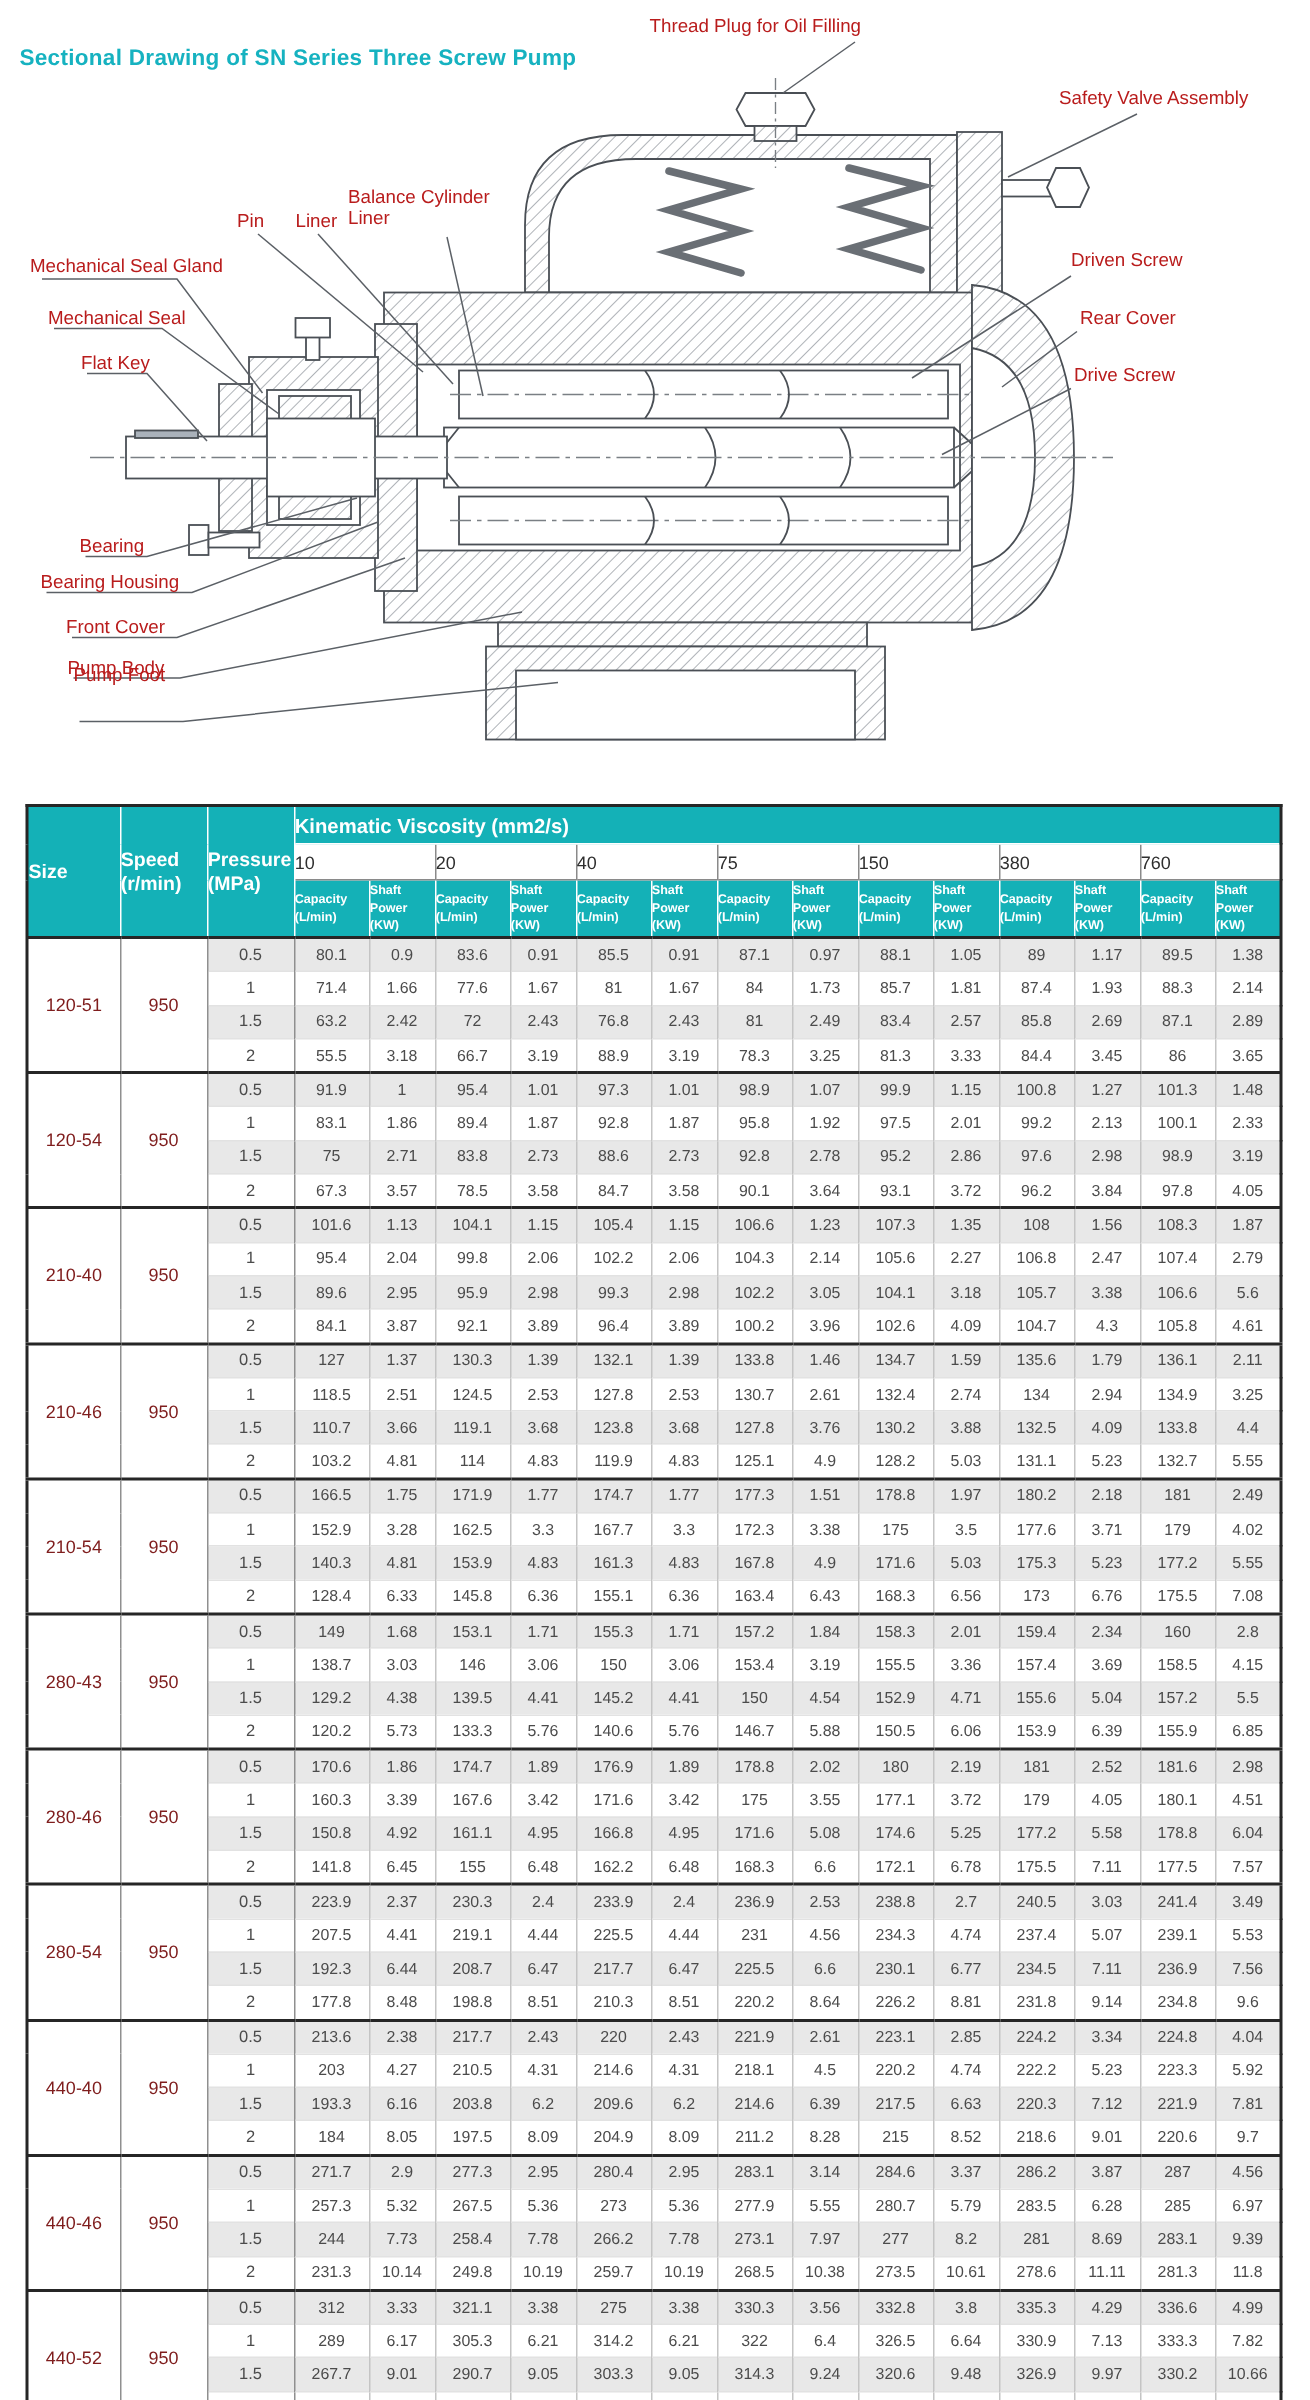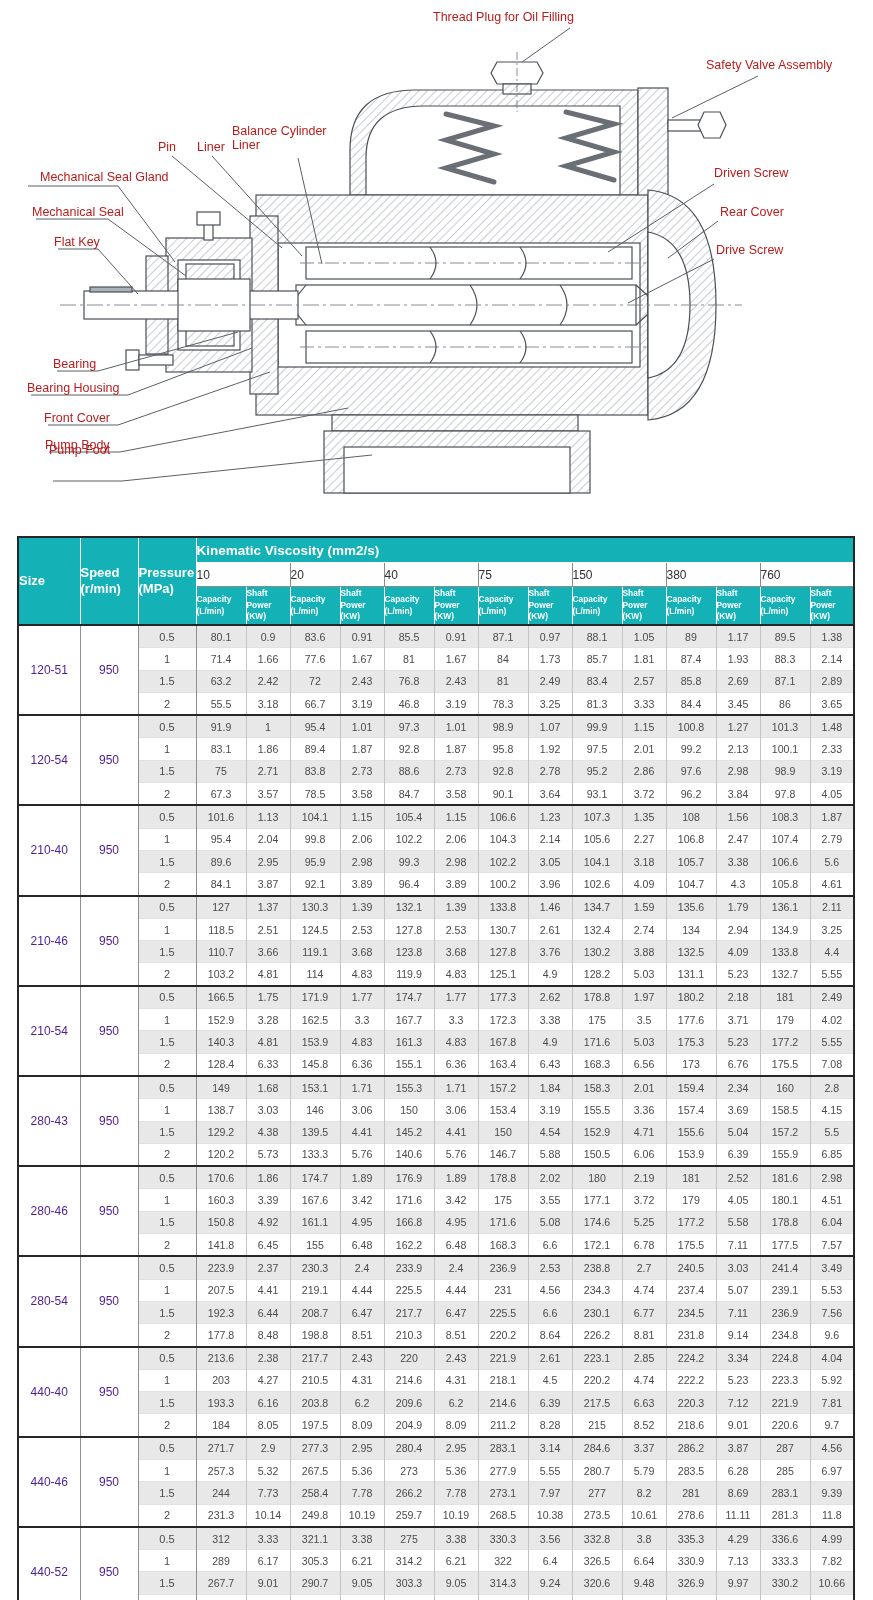--- a/index.html
+++ b/index.html
@@ -37,30 +37,31 @@
     background:#fff;color:#2f2f2f;font-weight:normal;font-size:12px;
     border:1px solid #8a8a8a;height:23px;
   }
   .th-sub{font-size:8.4px;font-weight:bold;line-height:1.35;height:37px;}
   tbody td{
     text-align:center;font-size:10.6px;color:#4b4b4b;height:21.3px;padding:0;
     border-right:1px solid #c4c4c4;border-top:1px solid #e2e2e2;background:#fff;
   }
   tbody tr.stripe td{background:var(--stripe);}
   tbody td.td-size,tbody td.td-speed{
-    background:#fff !important;font-size:12px;color:#4c1d95;
+    background:#fff !important;font-size:12px;color:#7f1d1d;
     border-right:1px solid #8f8f8f;
   }
   tbody td.td-press{font-size:11px;border-right:1px solid #8f8f8f;}
   tbody tr.grp td{border-top:2px solid #262626;}
 </style>
 </head>
 <body>
 
 <div class="drawing-area">
+  <div class="page-title">Sectional Drawing of SN Series Three Screw Pump</div>
 
   <svg class="sectional" width="873" height="520" viewBox="0 0 873 520">
     <defs>
       <pattern id="hatch" width="6" height="6" patternUnits="userSpaceOnUse" patternTransform="rotate(45)">
         <rect width="6" height="6" fill="#ffffff"></rect>
         <line x1="0" y1="0" x2="0" y2="6" stroke="#949aa1" stroke-width="1"></line>
       </pattern>
     </defs>
 
     <g stroke="#4a4f55" stroke-width="1.2" fill="none">
@@ -139,21 +140,21 @@
       <polyline points="53,481 122,481 372,455"></polyline>
     </g>
   </svg>
 
   <div class="dlabel" style="left:433px;top:11px">Thread Plug for Oil Filling</div>
   <div class="dlabel" style="left:706px;top:59px">Safety Valve Assembly</div>
   <div class="dlabel" style="left:158px;top:141px">Pin</div>
   <div class="dlabel" style="left:197px;top:141px">Liner</div>
   <div class="dlabel center" style="left:232px;top:125px;width:102px">Balance Cylinder
 Liner</div>
-  <div class="dlabel" style="left:40px;top:171px">Mechanical Seal Gland</div>
+  <div class="dlabel" style="left:20px;top:171px">Mechanical Seal Gland</div>
   <div class="dlabel" style="left:32px;top:206px">Mechanical Seal</div>
   <div class="dlabel" style="left:54px;top:236px">Flat Key</div>
   <div class="dlabel" style="left:714px;top:167px">Driven Screw</div>
   <div class="dlabel" style="left:720px;top:206px">Rear Cover</div>
   <div class="dlabel" style="left:716px;top:244px">Drive Screw</div>
   <div class="dlabel" style="left:53px;top:358px">Bearing</div>
   <div class="dlabel" style="left:27px;top:382px">Bearing Housing</div>
   <div class="dlabel" style="left:44px;top:412px">Front Cover</div>
   <div class="dlabel" style="left:45px;top:439px">Pump Body</div>
   <div class="dlabel" style="left:49px;top:444px">Pump Foot</div>
@@ -314,21 +315,21 @@
           <td class="td-pow">2.69</td>
           <td class="td-cap">87.1</td>
           <td class="td-pow">2.89</td>
         </tr>
         <tr>
           <td class="td-press">2</td>
           <td class="td-cap">55.5</td>
           <td class="td-pow">3.18</td>
           <td class="td-cap">66.7</td>
           <td class="td-pow">3.19</td>
-          <td class="td-cap">46.8</td>
+          <td class="td-cap">88.9</td>
           <td class="td-pow">3.19</td>
           <td class="td-cap">78.3</td>
           <td class="td-pow">3.25</td>
           <td class="td-cap">81.3</td>
           <td class="td-pow">3.33</td>
           <td class="td-cap">84.4</td>
           <td class="td-pow">3.45</td>
           <td class="td-cap">86</td>
           <td class="td-pow">3.65</td>
         </tr>
@@ -546,21 +547,21 @@
           <td class="td-size" rowspan="4">210-54</td>
           <td class="td-speed" rowspan="4">950</td>
           <td class="td-press">0.5</td>
           <td class="td-cap">166.5</td>
           <td class="td-pow">1.75</td>
           <td class="td-cap">171.9</td>
           <td class="td-pow">1.77</td>
           <td class="td-cap">174.7</td>
           <td class="td-pow">1.77</td>
           <td class="td-cap">177.3</td>
-          <td class="td-pow">2.62</td>
+          <td class="td-pow">1.51</td>
           <td class="td-cap">178.8</td>
           <td class="td-pow">1.97</td>
           <td class="td-cap">180.2</td>
           <td class="td-pow">2.18</td>
           <td class="td-cap">181</td>
           <td class="td-pow">2.49</td>
         </tr>
         <tr>
           <td class="td-press">1</td>
           <td class="td-cap">152.9</td>

